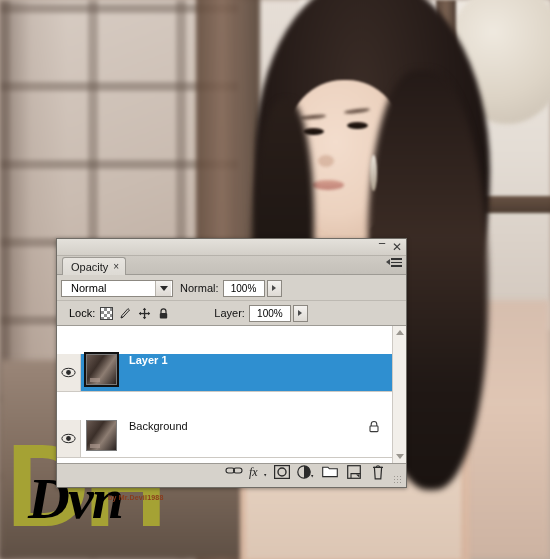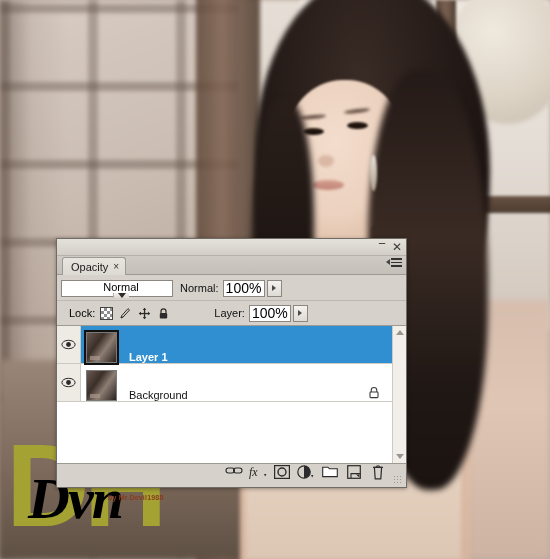--- a/index.html
+++ b/index.html
@@ -197,31 +197,31 @@
 
   .row-blend{
     height:22px;display:flex;align-items:center;gap:0;
     padding:2px 4px 1px 4px;
     background:#d6d2cb;
     border-bottom:1px solid #bdb9b2;
   }
   .blend-select{
     width:112px;height:17px;background:#fff;border:1px solid #8c8881;
     display:flex;align-items:center;justify-content:space-between;
-    padding:0 1px 0 9px;font-size:11px;box-sizing:border-box;flex-direction:column;
+    padding:0 1px 0 9px;font-size:11px;box-sizing:border-box;
   }
   .sel-arrow{
     width:15px;height:15px;background:linear-gradient(180deg,#f4f2ef,#ddd9d3);
     border-left:1px solid #b7b3ac;display:flex;align-items:center;justify-content:center;
   }
   .caret-down{width:0;height:0;border-left:4px solid transparent;border-right:4px solid transparent;border-top:5px solid #2b2b2b;}
   .lbl{font-size:11px;color:#111;margin:0 4px 0 7px;}
   .numbox{
     width:42px;height:17px;background:#fff;border:1px solid #8c8881;
-    display:flex;align-items:center;justify-content:center;font-size:14px;box-sizing:border-box;
+    display:flex;align-items:center;justify-content:center;font-size:10px;box-sizing:border-box;
   }
   .stepper{
     width:15px;height:17px;margin-left:2px;box-sizing:border-box;
     background:linear-gradient(180deg,#f4f2ef,#dedad4);
     border:1px solid #8c8881;
     display:flex;align-items:center;justify-content:center;
   }
   .caret-right{width:0;height:0;border-top:3px solid transparent;border-bottom:3px solid transparent;border-left:4px solid #4a4a4a;}
 
   .row-lock{
@@ -237,22 +237,22 @@
     background:
       linear-gradient(45deg,#8e8e8e 25%,transparent 25%,transparent 75%,#8e8e8e 75%),
       linear-gradient(45deg,#8e8e8e 25%,#fff 25%,#fff 75%,#8e8e8e 75%);
     background-size:6px 6px;background-position:0 0,3px 3px;
   }
 
   
   .list-wrap{flex:1;display:flex;background:#fff;border-bottom:1px solid #9d9a94;min-height:0;}
   .list{flex:1;background:#fff;overflow:hidden;}
   .layer-row{
-    height:37px;display:flex;align-items:flex-end;
-    border-bottom:1px solid #cdc9c3;background:#fff;
+    height:37px;display:flex;align-items:flex-start;
+    border-bottom:1px solid #cdc9c3;background:#fff;margin-top:28px;
   }
   .layer-row.selected{background:#2f8fd0;}
   .eye-cell{
     width:23px;height:100%;display:flex;align-items:center;justify-content:center;
     border-right:1px solid #cdc9c3;background:#eeeae4;
   }
   .layer-row.selected .eye-cell{background:#eeeae4;}
   .thumb{
     width:31px;height:31px;margin-left:5px;flex:none;
     border:1px solid #7a7a7a;

